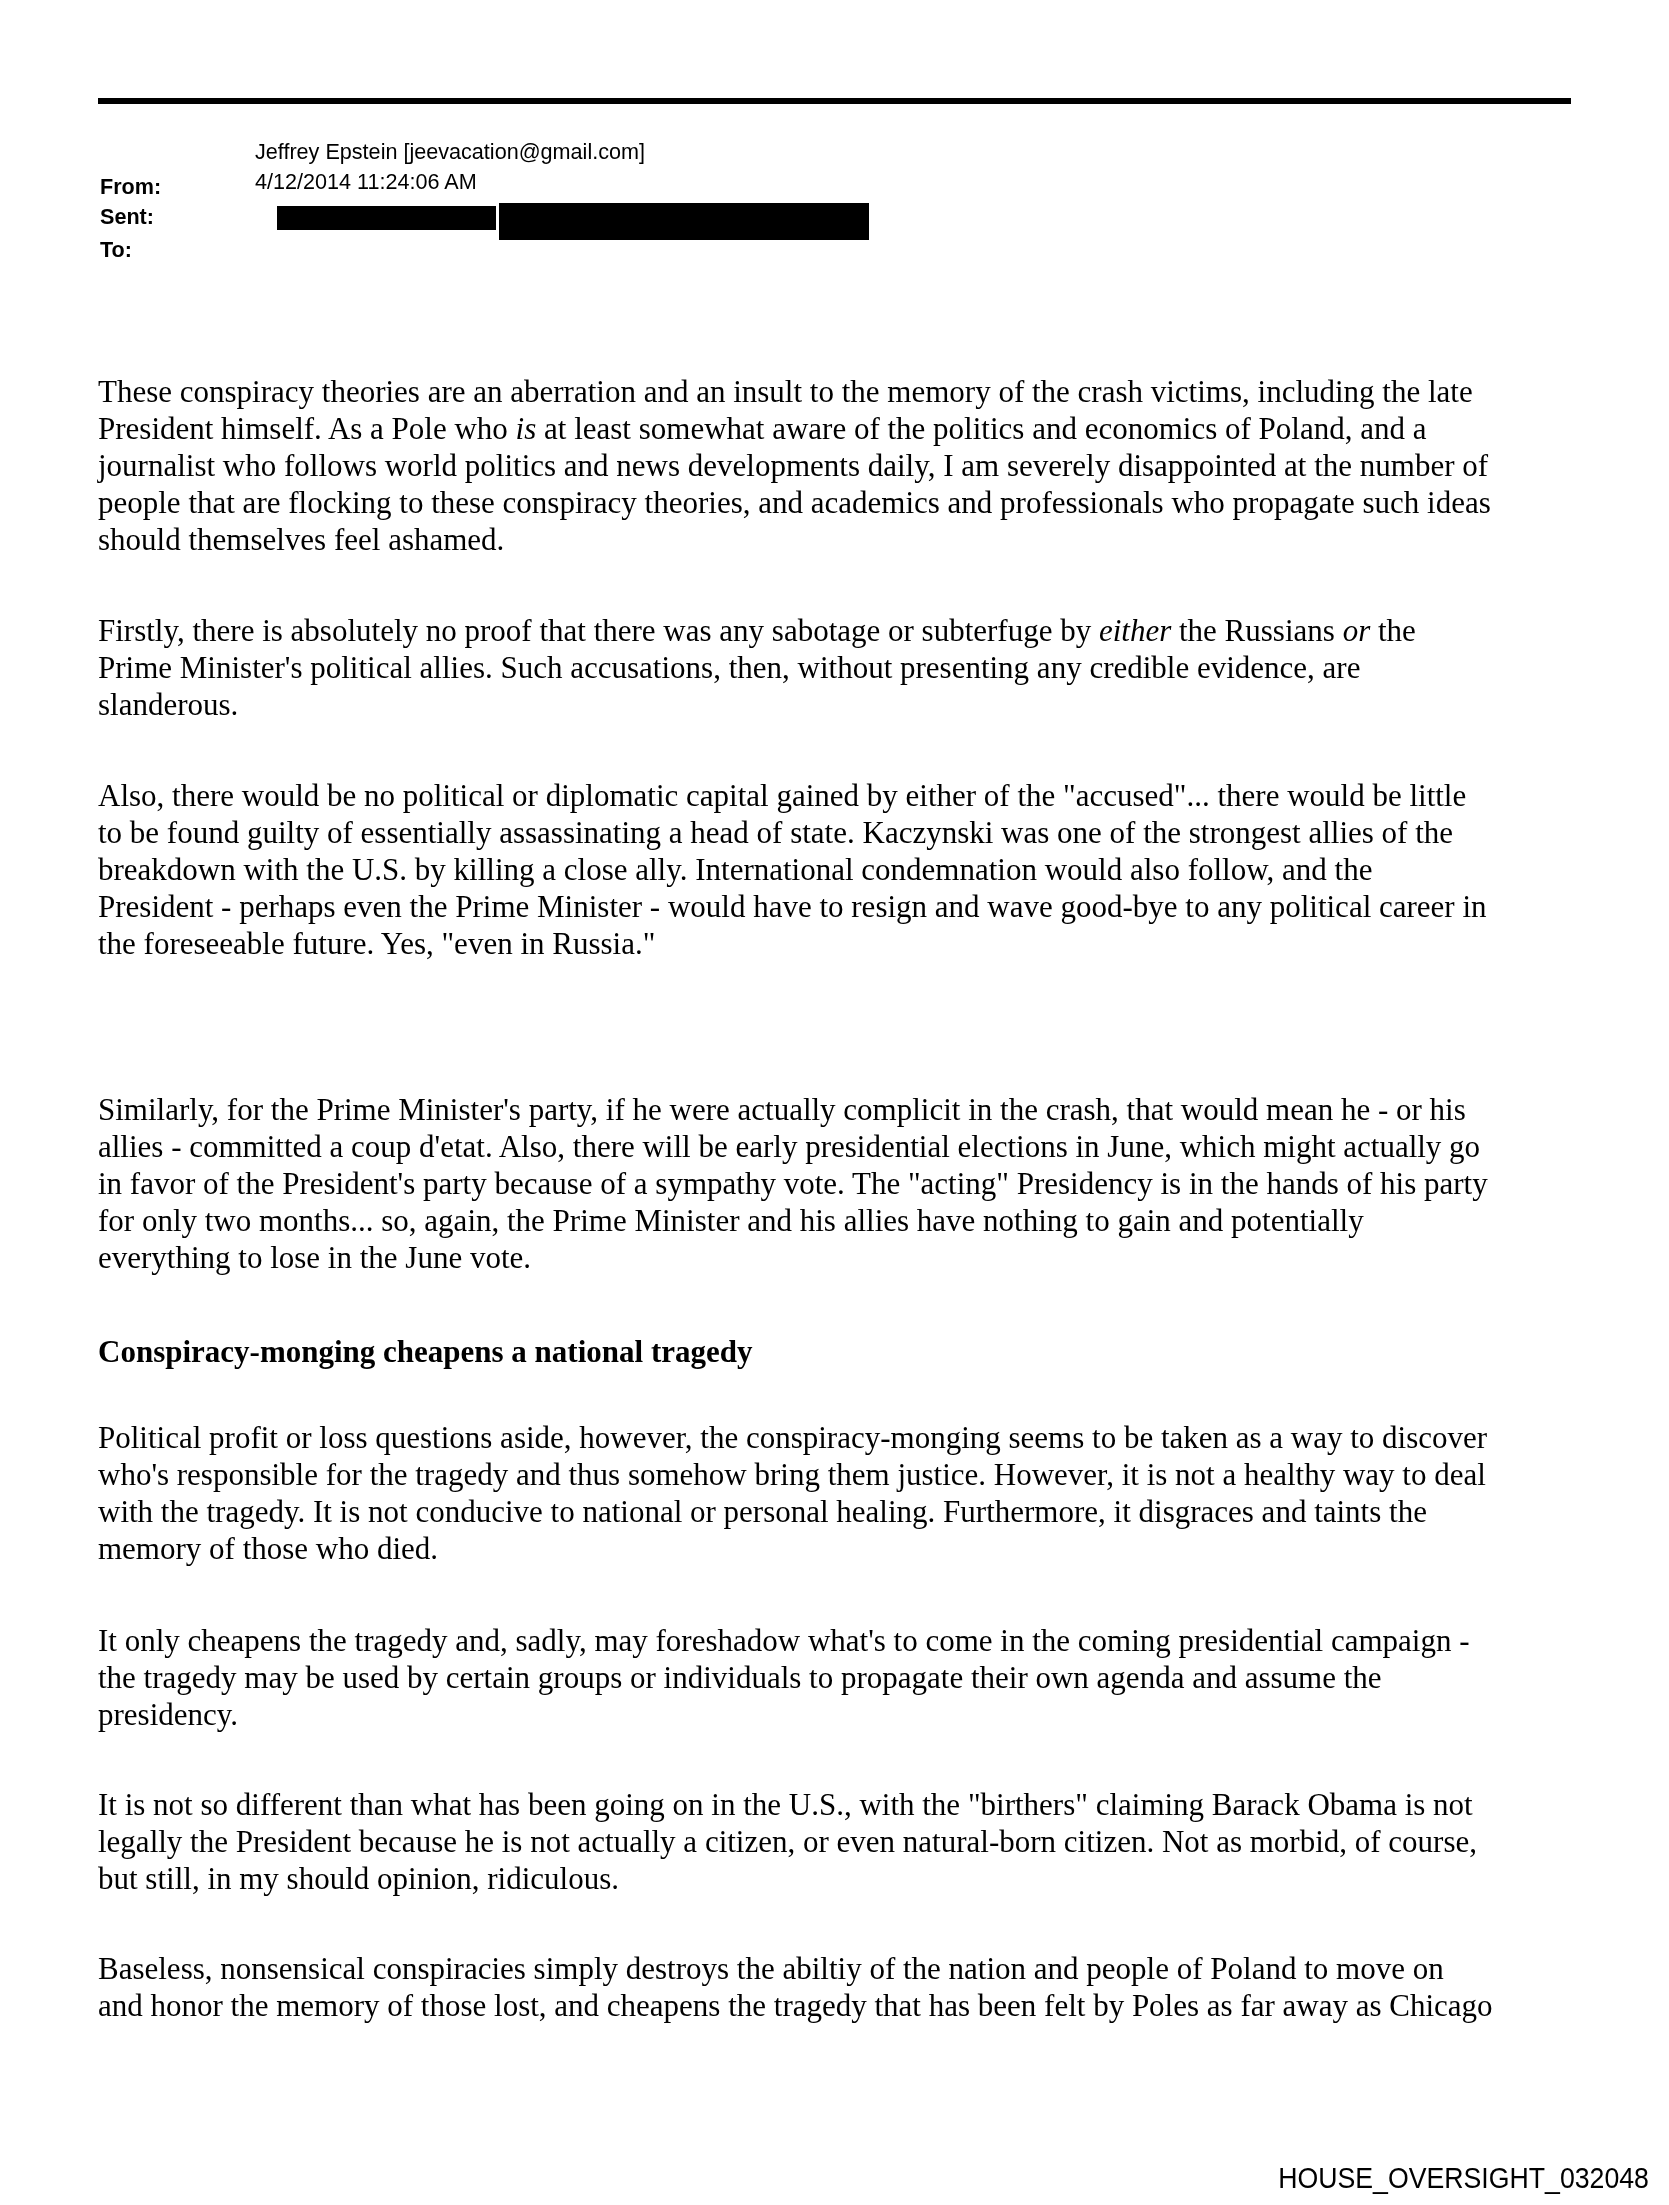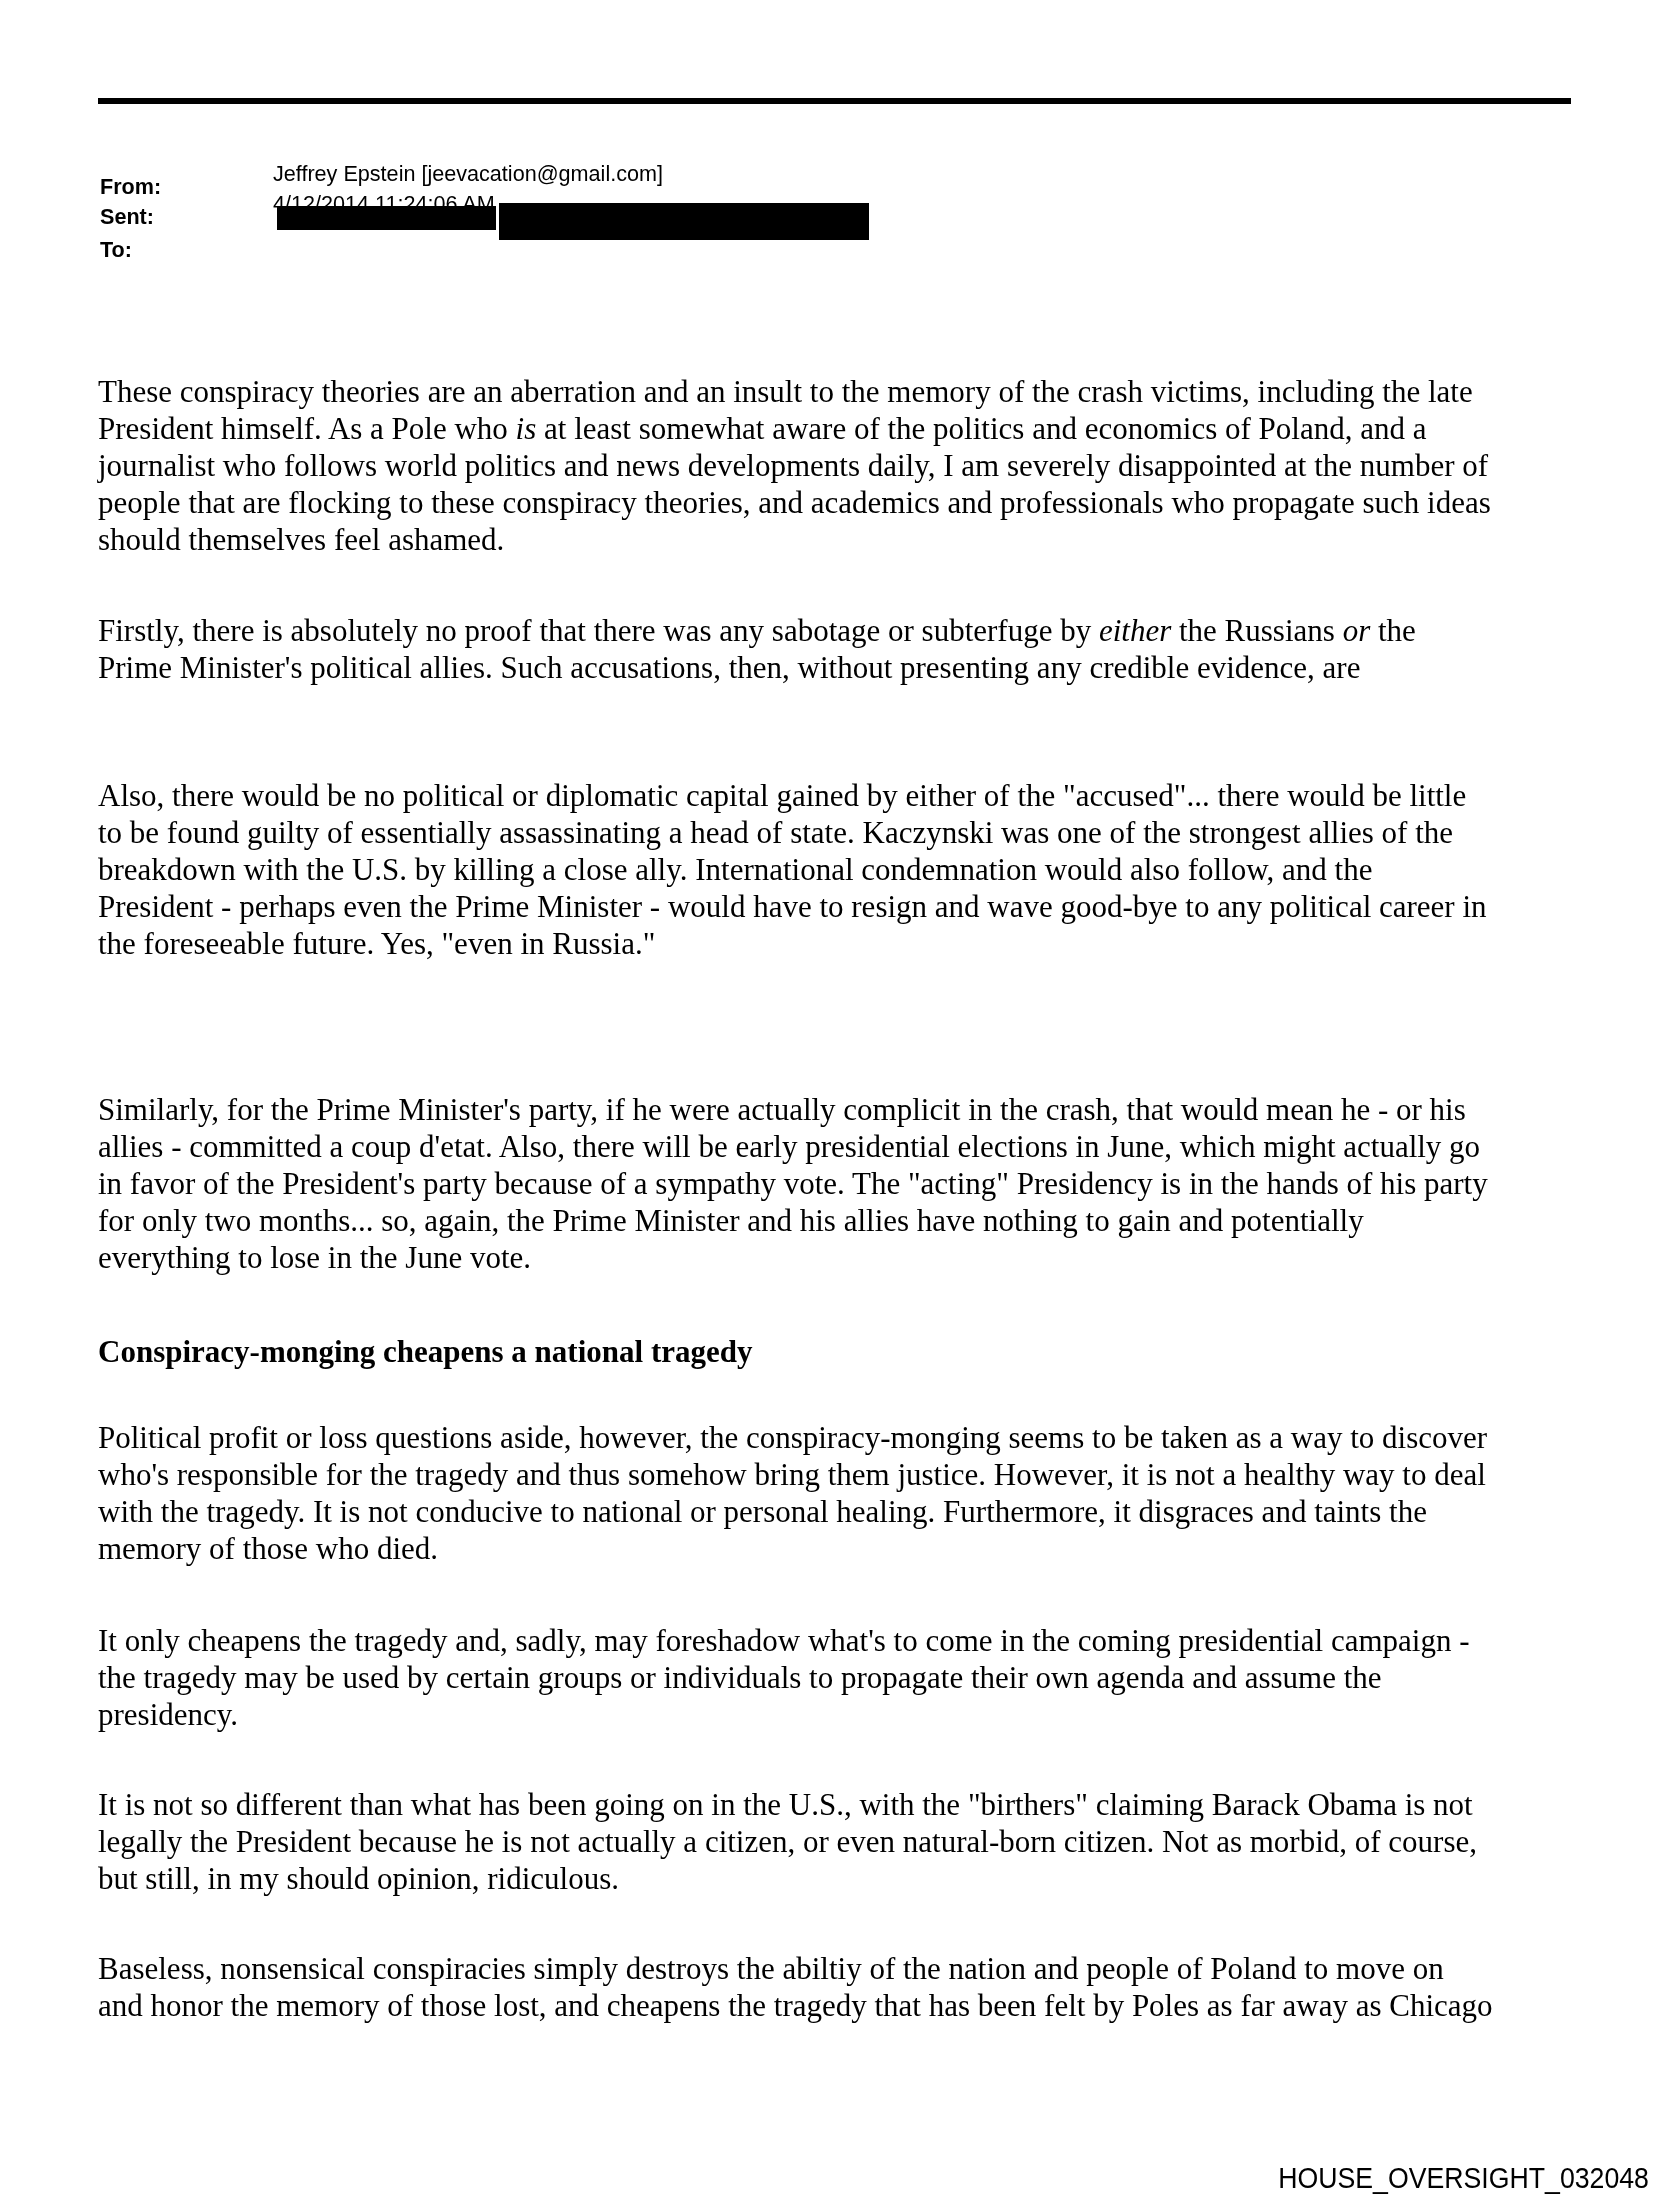--- a/index.html
+++ b/index.html
@@ -1,21 +1,21 @@
 <!DOCTYPE html>
 <html style="font-size:10.5px"><head>
 <meta charset="utf-8">
 <style>
   html, body { margin: 0; padding: 0; background: #ffffff; }
   body { width: 1669px; height: 2205px; position: relative; overflow: hidden; color: #000; }
   .rule { position: absolute; left: 98px; top: 98px; width: 1473px; height: 5.9px; background: #000; }
   .hdr-row { position: absolute; left: 100px; height: 33px; line-height: 33px;
     font-family: "Liberation Sans", "DejaVu Sans", sans-serif; font-size: 21.6px; white-space: nowrap; }
   .hdr-label { position: absolute; left: 0; top: 0; font-weight: bold; margin-top: 35px; }
-  .hdr-value { position: absolute; left: 173px; top: 0; margin-top: 22px; }
+  .hdr-value { position: absolute; left: 155px; top: 0; }
   .redact { position: absolute; background: #000; }
   .para { position: absolute; left: 98px; width: 1473px;
     font-family: Liberation Serif, serif; font-size: 31px; line-height: 37px;
     text-align: left; white-space: normal; margin-top: 31px; }
   .line { display: block; white-space: nowrap; }
   .heading { font-weight: bold; }
   .footer { position: absolute; right: 19.6px; top: 2160px; font-family: "Liberation Sans", "DejaVu Sans", sans-serif;
     font-size: 29px; line-height: 37px; letter-spacing: 0px; white-space: nowrap; transform: scaleX(0.92); transform-origin: right center; }
 </style>
 </head>
@@ -40,20 +40,21 @@
 <div class="para" style="top:342px;">
     <span class="line">These conspiracy theories are an aberration and an insult to the memory of the crash victims, including the late</span>
     <span class="line">President himself. As a Pole who <i>is</i> at least somewhat aware of the politics and economics of Poland, and a</span>
     <span class="line">journalist who follows world politics and news developments daily, I am severely disappointed at the number of</span>
     <span class="line">people that are flocking to these conspiracy theories, and academics and professionals who propagate such ideas</span>
     <span class="line">should themselves feel ashamed.</span>
   </div>
 <div class="para" style="top:581px;">
     <span class="line">Firstly, there is absolutely no proof that there was any sabotage or subterfuge by <i>either</i> the Russians <i>or</i> the</span>
     <span class="line">Prime Minister's political allies. Such accusations, then, without presenting any credible evidence, are</span>
+    <span class="line">slanderous.</span>
   </div>
 <div class="para" style="top:746px;">
     <span class="line">Also, there would be no political or diplomatic capital gained by either of the "accused"... there would be little</span>
     <span class="line">to be found guilty of essentially assassinating a head of state. Kaczynski was one of the strongest allies of the</span>
     <span class="line">breakdown with the U.S. by killing a close ally. International condemnation would also follow, and the</span>
     <span class="line">President - perhaps even the Prime Minister - would have to resign and wave good-bye to any political career in</span>
     <span class="line">the foreseeable future. Yes, "even in Russia."</span>
   </div>
 <div class="para" style="top:1060px;">
     <span class="line">Similarly, for the Prime Minister's party, if he were actually complicit in the crash, that would mean he - or his</span>

